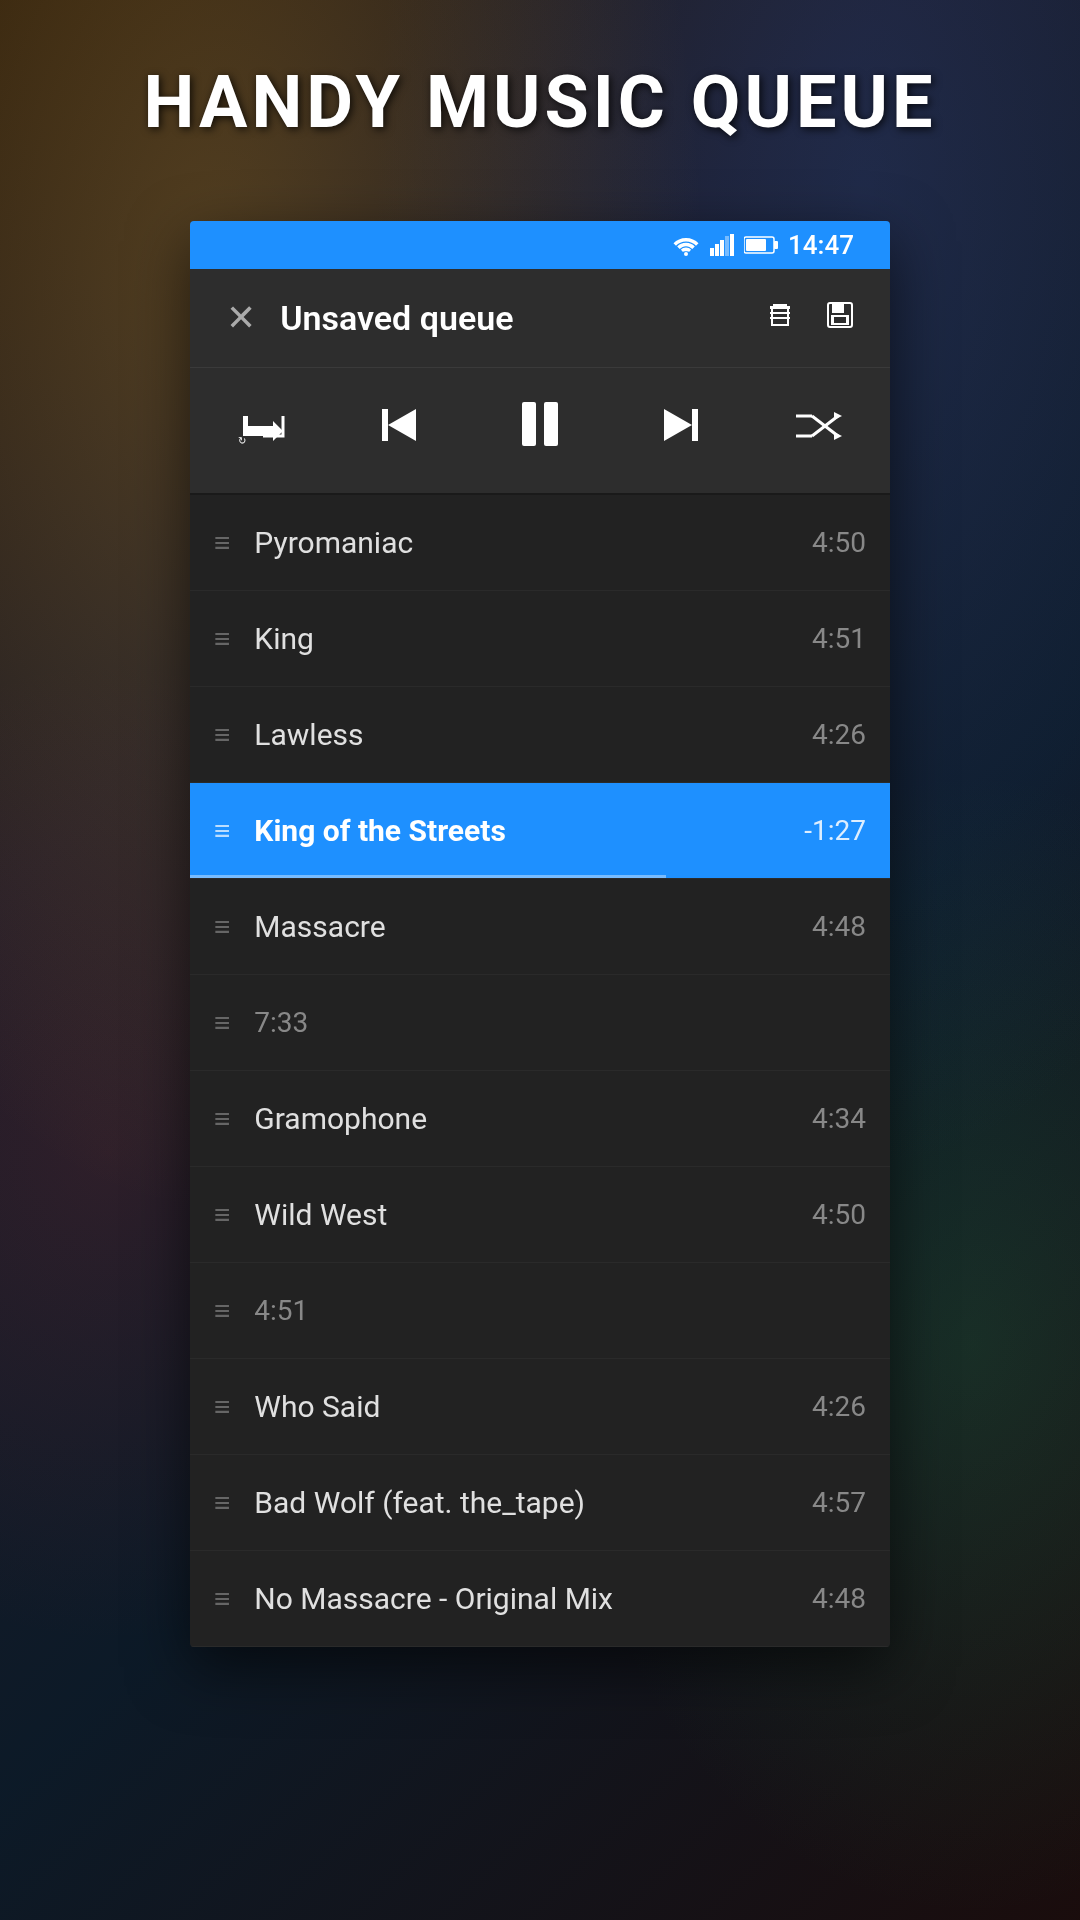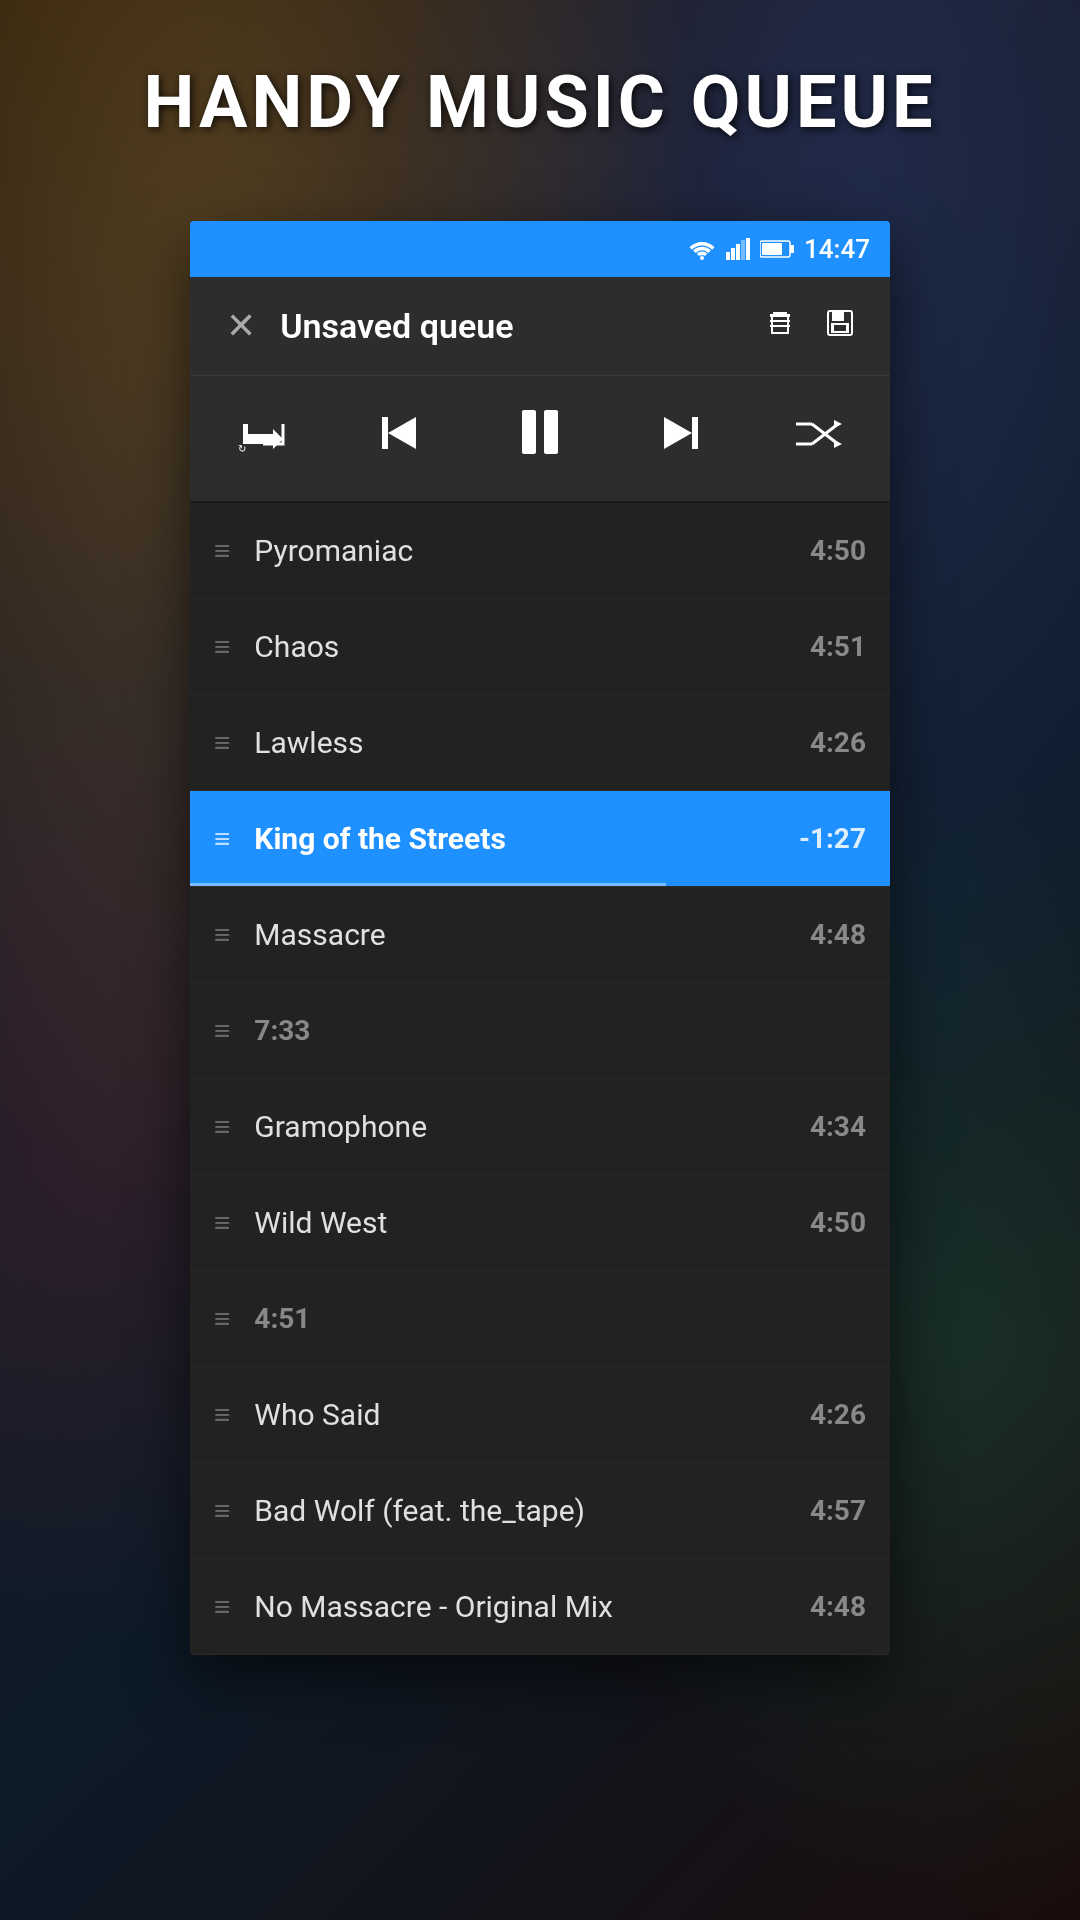--- a/index.html
+++ b/index.html
@@ -66,25 +66,25 @@
       margin: 20px auto;
       width: 700px;
       border-radius: 4px;
       overflow: hidden;
       box-shadow: 0 20px 60px rgba(0,0,0,0.6);
     }
 
     
     .status-bar {
       background: #1E90FF;
-      height: 56px;
+      height: 48px;
       display: flex;
       align-items: center;
       justify-content: flex-end;
-      padding: 0 20px;
+      padding: 0 36px;
       gap: 12px;
     }
 
     .status-icons {
       display: flex;
       align-items: center;
       gap: 10px;
     }
 
     .status-time {
@@ -187,21 +187,21 @@
     }
 
     .track-item.active .track-name {
       color: white;
       font-weight: 700;
     }
 
     .track-duration {
       font-size: 28px;
       color: #888;
-      font-weight: 700;
+      font-weight: 400;
     }
 
     .track-item.active .track-duration {
       color: rgba(255,255,255,0.85);
     }
 
     
     .track-item.active {
       position: relative;
     }
@@ -328,21 +328,21 @@
 
     <div class="track-list" id="track-list">
     <div class="track-item">
     <span class="drag-handle">≡</span>
     <span class="track-name">Pyromaniac</span>
     <span class="track-duration">4:50</span>
 
   </div>
         <div class="track-item">
     <span class="drag-handle">≡</span>
-    <span class="track-name">Chaos</span>
+    <span class="track-name">King</span>
     <span class="track-duration">4:51</span>
 
   </div>
         <div class="track-item">
     <span class="drag-handle">≡</span>
     <span class="track-name">Lawless</span>
     <span class="track-duration">4:26</span>
 
   </div>
         <div class="track-item active">

